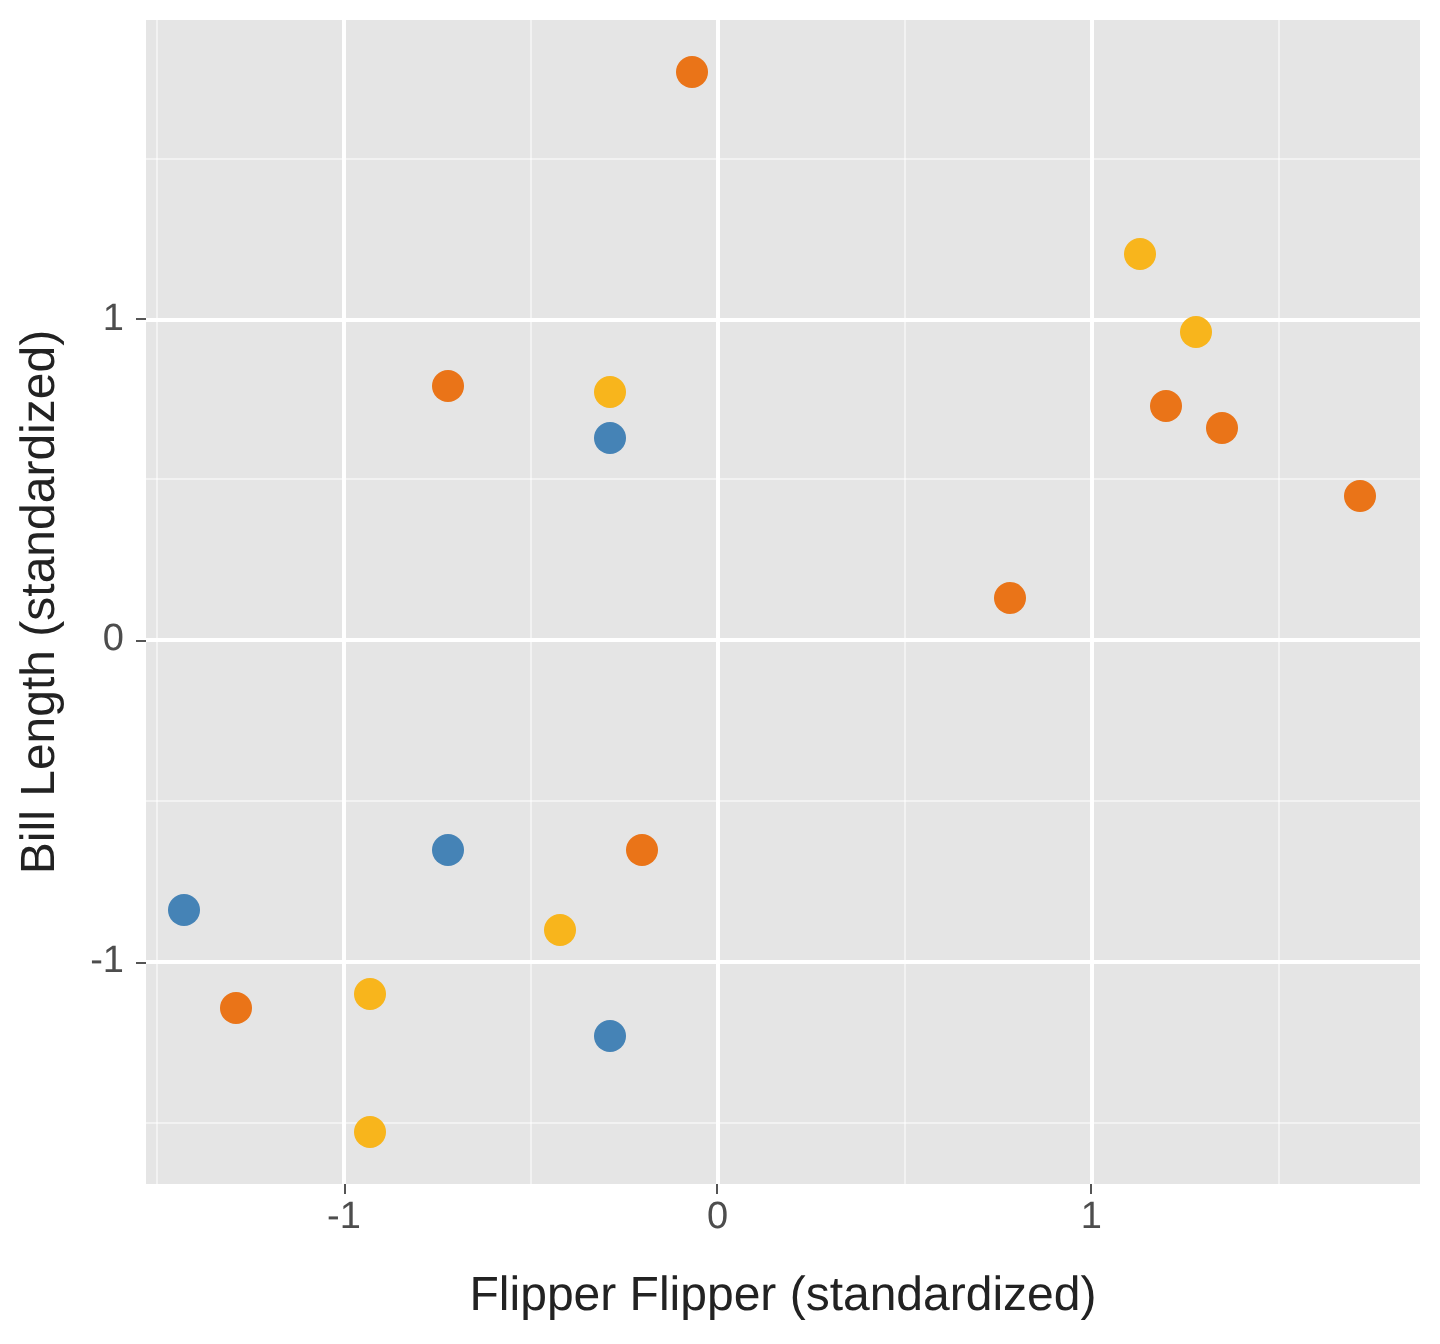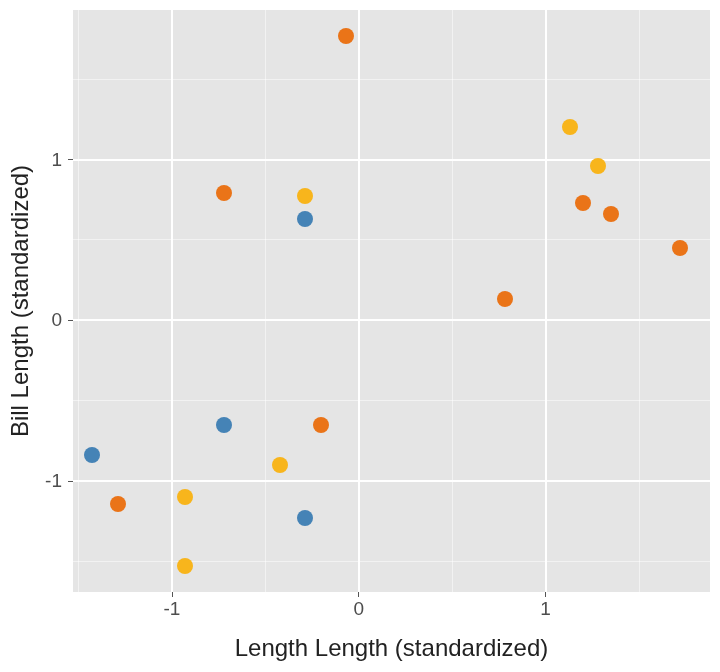--- a/index.html
+++ b/index.html
@@ -66,21 +66,21 @@
     transform-origin: center center;
     white-space: nowrap;
   }
 </style>
 </head>
 <body>
 
 <div class="chart-root">
   <div class="panel" style="left: 73px; top: 10px; width: 637px; height: 582px;"></div>
 
-  <div class="axis-title x-axis-title" style="left: 391.5px; top: 634px;">Length Length (standardized)</div>
+  <div class="axis-title x-axis-title" style="left: 391.5px; top: 634px;">Flipper Flipper (standardized)</div>
 
   <div class="axis-title y-axis-title" style="left: 20px; top: 301px;">Bill Length (standardized)</div>
 <div class="gridline v-minor" style="left: 78.1041px; top: 10px; width: 1px; height: 582px;"></div>
     <div class="gridline v-minor" style="left: 264.908px; top: 10px; width: 1px; height: 582px;"></div>
     <div class="gridline v-minor" style="left: 451.711px; top: 10px; width: 1px; height: 582px;"></div>
     <div class="gridline v-minor" style="left: 638.515px; top: 10px; width: 1px; height: 582px;"></div>
     <div class="gridline h-minor" style="top: 560.953px; left: 73px; height: 1px; width: 637px;"></div>
     <div class="gridline h-minor" style="top: 400.18px; left: 73px; height: 1px; width: 637px;"></div>
     <div class="gridline h-minor" style="top: 239.406px; left: 73px; height: 1px; width: 637px;"></div>
     <div class="gridline h-minor" style="top: 78.6326px; left: 73px; height: 1px; width: 637px;"></div>

